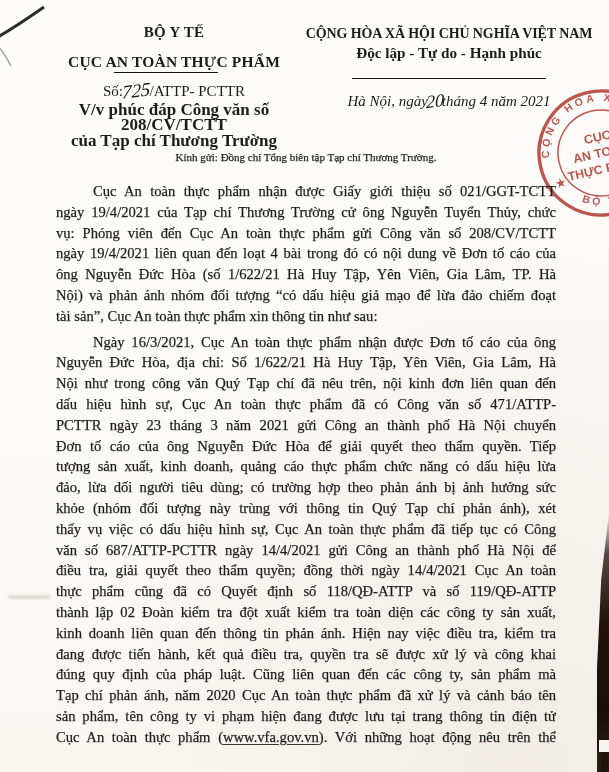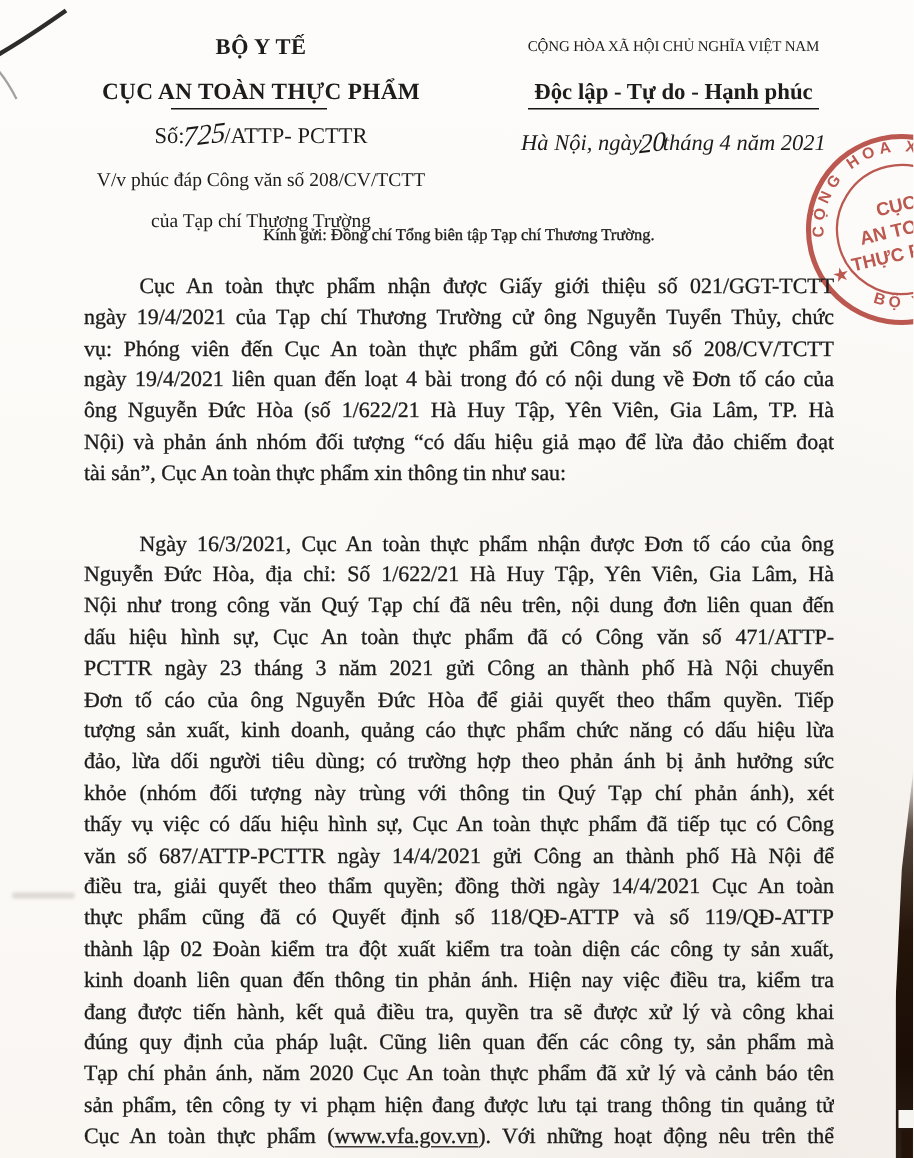--- a/index.html
+++ b/index.html
@@ -10,32 +10,32 @@
       linear-gradient(180deg,#fdfcfa 0%,#fbf9f6 60%,#faf7f3 100%);
     font-family:"Liberation Serif","DejaVu Serif",serif;
     color:#1c1c1c;
   }
   
   .issuer-block{position:absolute;left:52px;top:24px;width:244px;text-align:center;}
   .ministry{font-size:15px;font-weight:bold;letter-spacing:.3px;}
   .department{font-size:15.5px;font-weight:bold;letter-spacing:.2px;margin-top:12px;}
   .dept-underline{width:104px;border-top:1.7px solid #161616;margin:1px auto 0;position:relative;left:-8px;}
   .doc-number{font-size:15px;margin-top:6px;}
-  .subject{font-size:13px;margin-top:12px;line-height:14.5px;}
+  .subject{font-size:17px;margin-top:2px;line-height:14.5px;font-weight:bold;}
   .national-block{position:absolute;left:296px;top:26px;width:306px;text-align:center;}
-  .country{font-size:10px;font-weight:normal;white-space:nowrap;letter-spacing:-.1px;}
-  .motto{display:inline-block;font-size:15.2px;font-weight:bold;border-bottom:1.7px solid #141414;padding:0 4px 1px;margin-top:16px;}
+  .country{font-size:14px;font-weight:bold;white-space:nowrap;letter-spacing:-.1px;}
+  .motto{display:inline-block;font-size:15.2px;font-weight:bold;border-bottom:1.7px solid #141414;padding:0 4px 16px;margin-top:2px;}
   .place-date{font-size:15px;font-style:italic;margin-top:11px;white-space:nowrap;}
   .hand{display:inline-block;font-style:italic;font-size:19px;font-weight:500;transform:rotate(-7deg) skewX(-8deg);margin:0 -1px;position:relative;top:1px;color:#181818;}
   .hand-day{font-size:18px;margin:0 -2px;}
   
   .body-text{position:absolute;left:56px;top:146px;width:500px;
     -webkit-text-stroke:.25px rgba(25,25,25,.85);}
   .recipient{font-size:11px;text-align:center;height:22px;line-height:22px;margin-bottom:13px;}
-  .paragraph + .paragraph{margin-top:26px;}
+  .paragraph + .paragraph{margin-top:5px;}
   .line{font-size:14.6px;height:20.8px;line-height:20.8px;overflow:hidden;
     text-align:justify;text-align-last:justify;}
   .line.first{text-indent:37px;}
   .line.end{text-align-last:left;}
   .doclink{text-decoration:underline;text-underline-offset:2px;}
   
   .stamp-wrap{position:absolute;left:526px;top:78px;width:150px;height:150px;opacity:.93;}
   .stamp-wrap svg{display:block;}
   
   .pen-mark{position:absolute;left:-2px;top:0;}
@@ -108,37 +108,37 @@
           <div class="line">ngày 19/4/2021 của Tạp chí Thương Trường cử ông Nguyễn Tuyển Thủy, chức</div>
           <div class="line">vụ: Phóng viên đến Cục An toàn thực phẩm gửi Công văn số 208/CV/TCTT</div>
           <div class="line">ngày 19/4/2021 liên quan đến loạt 4 bài trong đó có nội dung về Đơn tố cáo của</div>
           <div class="line">ông Nguyễn Đức Hòa (số 1/622/21 Hà Huy Tập, Yên Viên, Gia Lâm, TP. Hà</div>
           <div class="line">Nội) và phản ánh nhóm đối tượng “có dấu hiệu giả mạo để lừa đảo chiếm đoạt</div>
           <div class="line end">tài sản”, Cục An toàn thực phẩm xin thông tin như sau:</div>
         </div>
         <div class="paragraph">
           <div class="line first">Ngày 16/3/2021, Cục An toàn thực phẩm nhận được Đơn tố cáo của ông</div>
           <div class="line">Nguyễn Đức Hòa, địa chỉ: Số 1/622/21 Hà Huy Tập, Yên Viên, Gia Lâm, Hà</div>
-          <div class="line">Nội như trong công văn Quý Tạp chí đã nêu trên, nội dung đơn liên quan đến</div>
+          <div class="line">Nội như trong công văn Quý Tạp chí đã nêu trên, nội kinh đơn liên quan đến</div>
           <div class="line">dấu hiệu hình sự, Cục An toàn thực phẩm đã có Công văn số 471/ATTP-</div>
           <div class="line">PCTTR ngày 23 tháng 3 năm 2021 gửi Công an thành phố Hà Nội chuyển</div>
           <div class="line">Đơn tố cáo của ông Nguyễn Đức Hòa để giải quyết theo thẩm quyền. Tiếp</div>
           <div class="line">tượng sản xuất, kinh doanh, quảng cáo thực phẩm chức năng có dấu hiệu lừa</div>
           <div class="line">đảo, lừa dối người tiêu dùng; có trường hợp theo phản ánh bị ảnh hưởng sức</div>
           <div class="line">khỏe (nhóm đối tượng này trùng với thông tin Quý Tạp chí phản ánh), xét</div>
           <div class="line">thấy vụ việc có dấu hiệu hình sự, Cục An toàn thực phẩm đã tiếp tục có Công</div>
           <div class="line">văn số 687/ATTP-PCTTR ngày 14/4/2021 gửi Công an thành phố Hà Nội để</div>
           <div class="line">điều tra, giải quyết theo thẩm quyền; đồng thời ngày 14/4/2021 Cục An toàn</div>
           <div class="line">thực phẩm cũng đã có Quyết định số 118/QĐ-ATTP và số 119/QĐ-ATTP</div>
           <div class="line">thành lập 02 Đoàn kiểm tra đột xuất kiểm tra toàn diện các công ty sản xuất,</div>
           <div class="line">kinh doanh liên quan đến thông tin phản ánh. Hiện nay việc điều tra, kiểm tra</div>
           <div class="line">đang được tiến hành, kết quả điều tra, quyền tra sẽ được xử lý và công khai</div>
           <div class="line">đúng quy định của pháp luật. Cũng liên quan đến các công ty, sản phẩm mà</div>
           <div class="line">Tạp chí phản ánh, năm 2020 Cục An toàn thực phẩm đã xử lý và cảnh báo tên</div>
-          <div class="line">sản phẩm, tên công ty vi phạm hiện đang được lưu tại trang thông tin quảng tử</div>
+          <div class="line">sản phẩm, tên công ty vi phạm hiện đang được lưu tại trang thông tin điện tử</div>
           <div class="line">Cục An toàn thực phẩm (<span class="doclink">www.vfa.gov.vn</span>). Với những hoạt động nêu trên thể</div>
         </div>
       </div>
   </div>
 
   <div class="smudge"></div>
   <div class="edge-artifact"></div>
   <div class="edge-gap"></div>
   <div class="corner-blob"></div>
 

